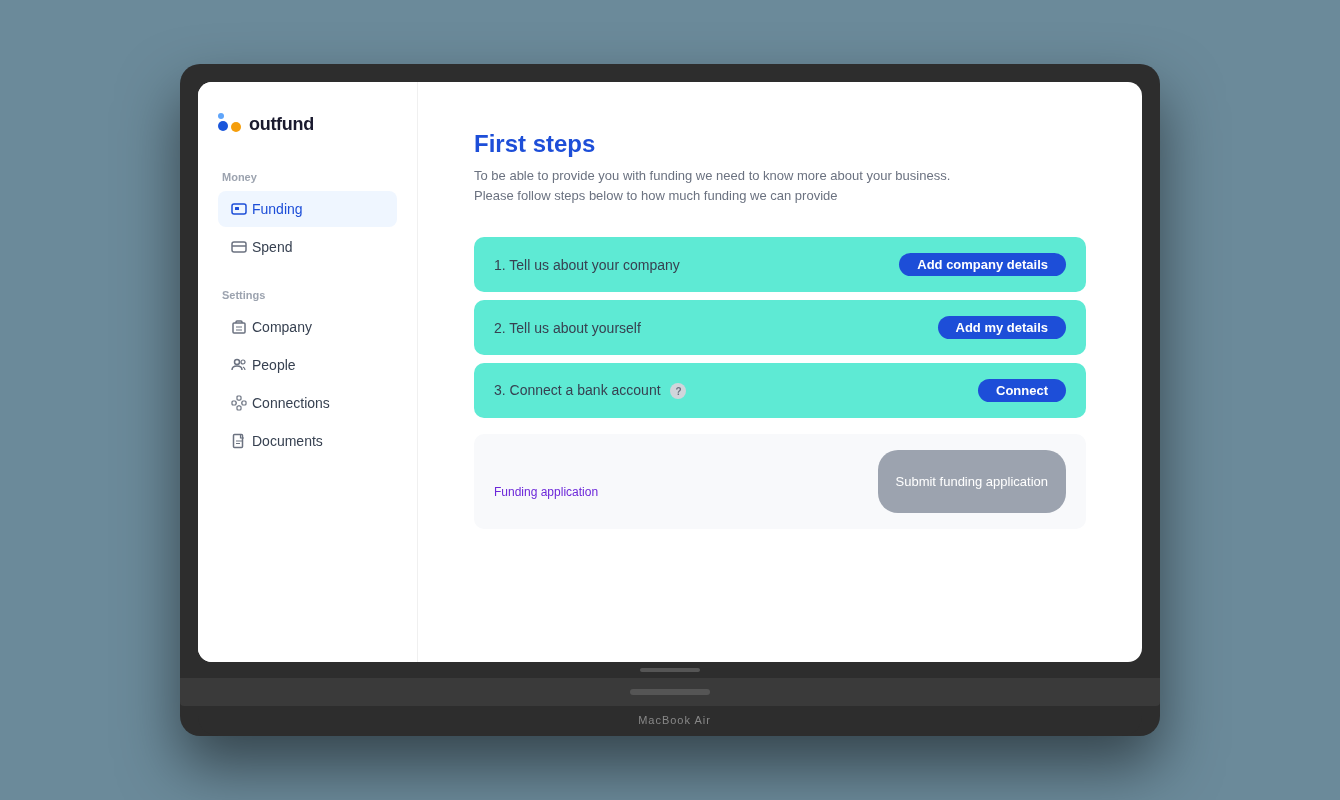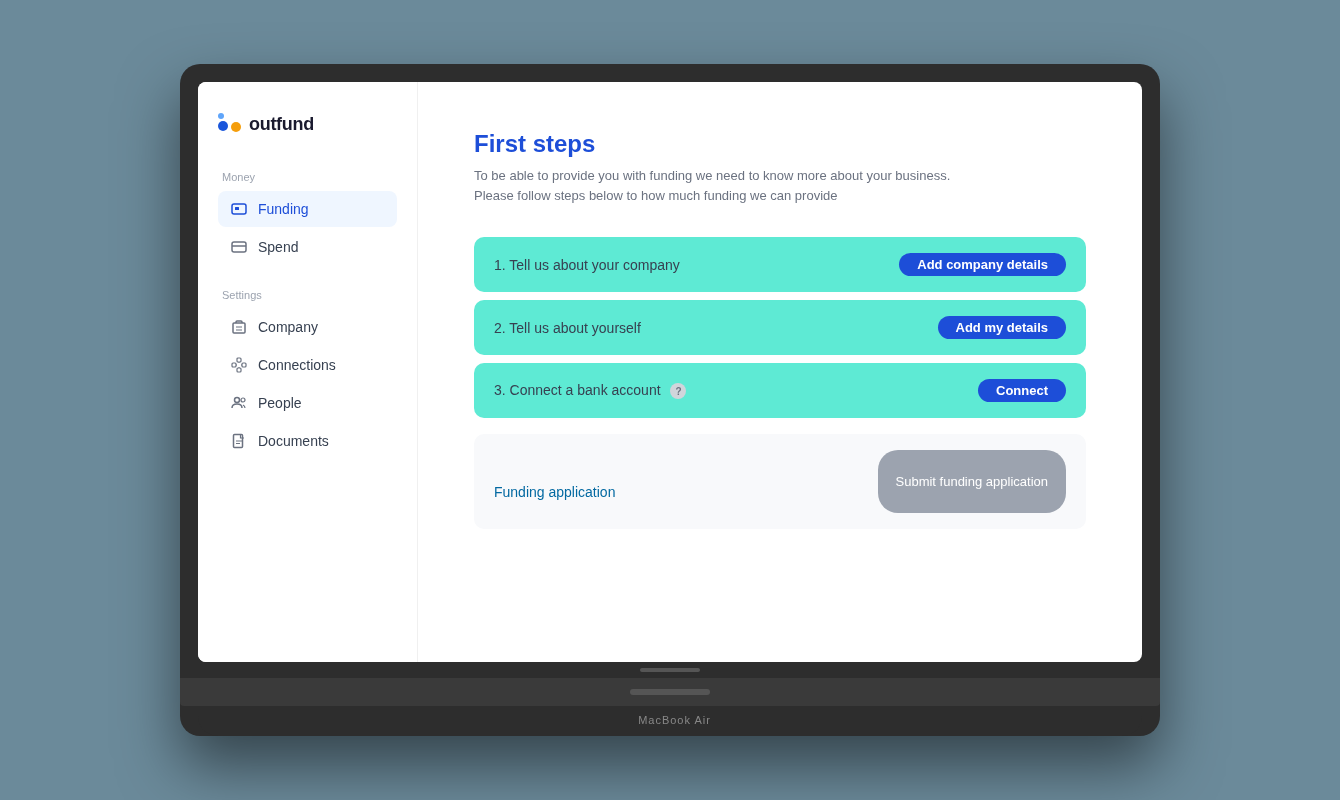--- a/index.html
+++ b/index.html
@@ -16,21 +16,21 @@
     .laptop-outer {
       background: #2d2d2d;
       border-radius: 20px;
       padding: 18px 18px 0 18px;
       width: 980px;
       box-shadow: 0 30px 60px rgba(0,0,0,0.5);
     }
 
     .laptop-screen {
       background: #fff;
-      border-radius: 8px;
+      border-radius: 14px;
       overflow: hidden;
       width: 100%;
       height: 580px;
       position: relative;
     }
 
     .laptop-base {
       background: #3a3a3a;
       height: 28px;
       margin: 0 -18px;
@@ -108,34 +108,34 @@
     .logo-text {
       font-size: 18px;
       font-weight: 600;
       color: #1a1a2e;
       letter-spacing: -0.3px;
     }
 
     .nav-section-label {
       font-size: 11px;
       color: #9ca3af;
-      font-weight: 400;
+      font-weight: 700;
       text-transform: none;
       margin-bottom: 8px;
       padding-left: 4px;
     }
 
     .nav-section {
       margin-bottom: 24px;
     }
 
     .nav-item {
       display: flex;
       align-items: center;
-      gap: 10px;
+      gap: 4px;
       padding: 9px 12px;
       border-radius: 8px;
       cursor: pointer;
       font-size: 14px;
       color: #374151;
       margin-bottom: 2px;
       transition: background 0.15s;
     }
 
     .nav-item.active {
@@ -233,22 +233,22 @@
       background: #f8f9fb;
       border-radius: 10px;
       padding: 16px 20px;
       display: flex;
       align-items: center;
       justify-content: space-between;
       margin-top: 8px;
     }
 
     .funding-app-label {
-      font-size: 14px;
-      color: #0369a1;
+      font-size: 12px;
+      color: #6d28d9;
       margin-top: 20px;
     }
 
     .btn-submit {
       background: #9ca3af;
       color: #fff;
       padding: 24px 18px;
       border-radius: 20px;
       border: none;
       cursor: not-allowed;
@@ -316,43 +316,43 @@
                 <line x1="5" y1="8" x2="11" y2="8" stroke="#6b7280" stroke-width="1"></line>
                 <line x1="5" y1="11" x2="11" y2="11" stroke="#6b7280" stroke-width="1"></line>
               </svg>
             </span>
             <span>Company</span>
           </div>
 
           <div class="nav-item">
             <span class="nav-icon">
               <svg viewBox="0 0 16 16" fill="none">
+                <circle cx="6" cy="5" r="2.5" stroke="#6b7280" stroke-width="1.5"></circle>
+                <path d="M1 13c0-2.5 2-4 5-4s5 1.5 5 4" stroke="#6b7280" stroke-width="1.5"></path>
+                <circle cx="12" cy="5" r="2" stroke="#6b7280" stroke-width="1.2"></circle>
+                <path d="M14 13c0-1.5-1-2.5-2-3" stroke="#6b7280" stroke-width="1.2"></path>
+              </svg>
+            </span>
+            <span>People</span>
+          </div>
+
+          <div class="nav-item">
+            <span class="nav-icon">
+              <svg viewBox="0 0 16 16" fill="none">
                 <rect x="1" y="6" width="4" height="4" rx="1" stroke="#6b7280" stroke-width="1.2"></rect>
                 <rect x="6" y="1" width="4" height="4" rx="1" stroke="#6b7280" stroke-width="1.2"></rect>
                 <rect x="6" y="11" width="4" height="4" rx="1" stroke="#6b7280" stroke-width="1.2"></rect>
                 <rect x="11" y="6" width="4" height="4" rx="1" stroke="#6b7280" stroke-width="1.2"></rect>
                 <line x1="5" y1="8" x2="6" y2="8" stroke="#6b7280" stroke-width="1"></line>
                 <line x1="8" y1="5" x2="8" y2="6" stroke="#6b7280" stroke-width="1"></line>
                 <line x1="8" y1="10" x2="8" y2="11" stroke="#6b7280" stroke-width="1"></line>
                 <line x1="10" y1="8" x2="11" y2="8" stroke="#6b7280" stroke-width="1"></line>
               </svg>
             </span>
             <span>Connections</span>
-          </div>
-
-          <div class="nav-item">
-            <span class="nav-icon">
-              <svg viewBox="0 0 16 16" fill="none">
-                <circle cx="6" cy="5" r="2.5" stroke="#6b7280" stroke-width="1.5"></circle>
-                <path d="M1 13c0-2.5 2-4 5-4s5 1.5 5 4" stroke="#6b7280" stroke-width="1.5"></path>
-                <circle cx="12" cy="5" r="2" stroke="#6b7280" stroke-width="1.2"></circle>
-                <path d="M14 13c0-1.5-1-2.5-2-3" stroke="#6b7280" stroke-width="1.2"></path>
-              </svg>
-            </span>
-            <span>People</span>
           </div>
 
           <div class="nav-item">
             <span class="nav-icon">
               <svg viewBox="0 0 16 16" fill="none">
                 <rect x="2.5" y="1.5" width="9" height="13" rx="1" stroke="#6b7280" stroke-width="1.5"></rect>
                 <path d="M9.5 1.5v3.5h3.5" stroke="#6b7280" stroke-width="1.2"></path>
                 <line x1="5" y1="8" x2="11" y2="8" stroke="#6b7280" stroke-width="1"></line>
                 <line x1="5" y1="10.5" x2="9" y2="10.5" stroke="#6b7280" stroke-width="1"></line>
               </svg>

